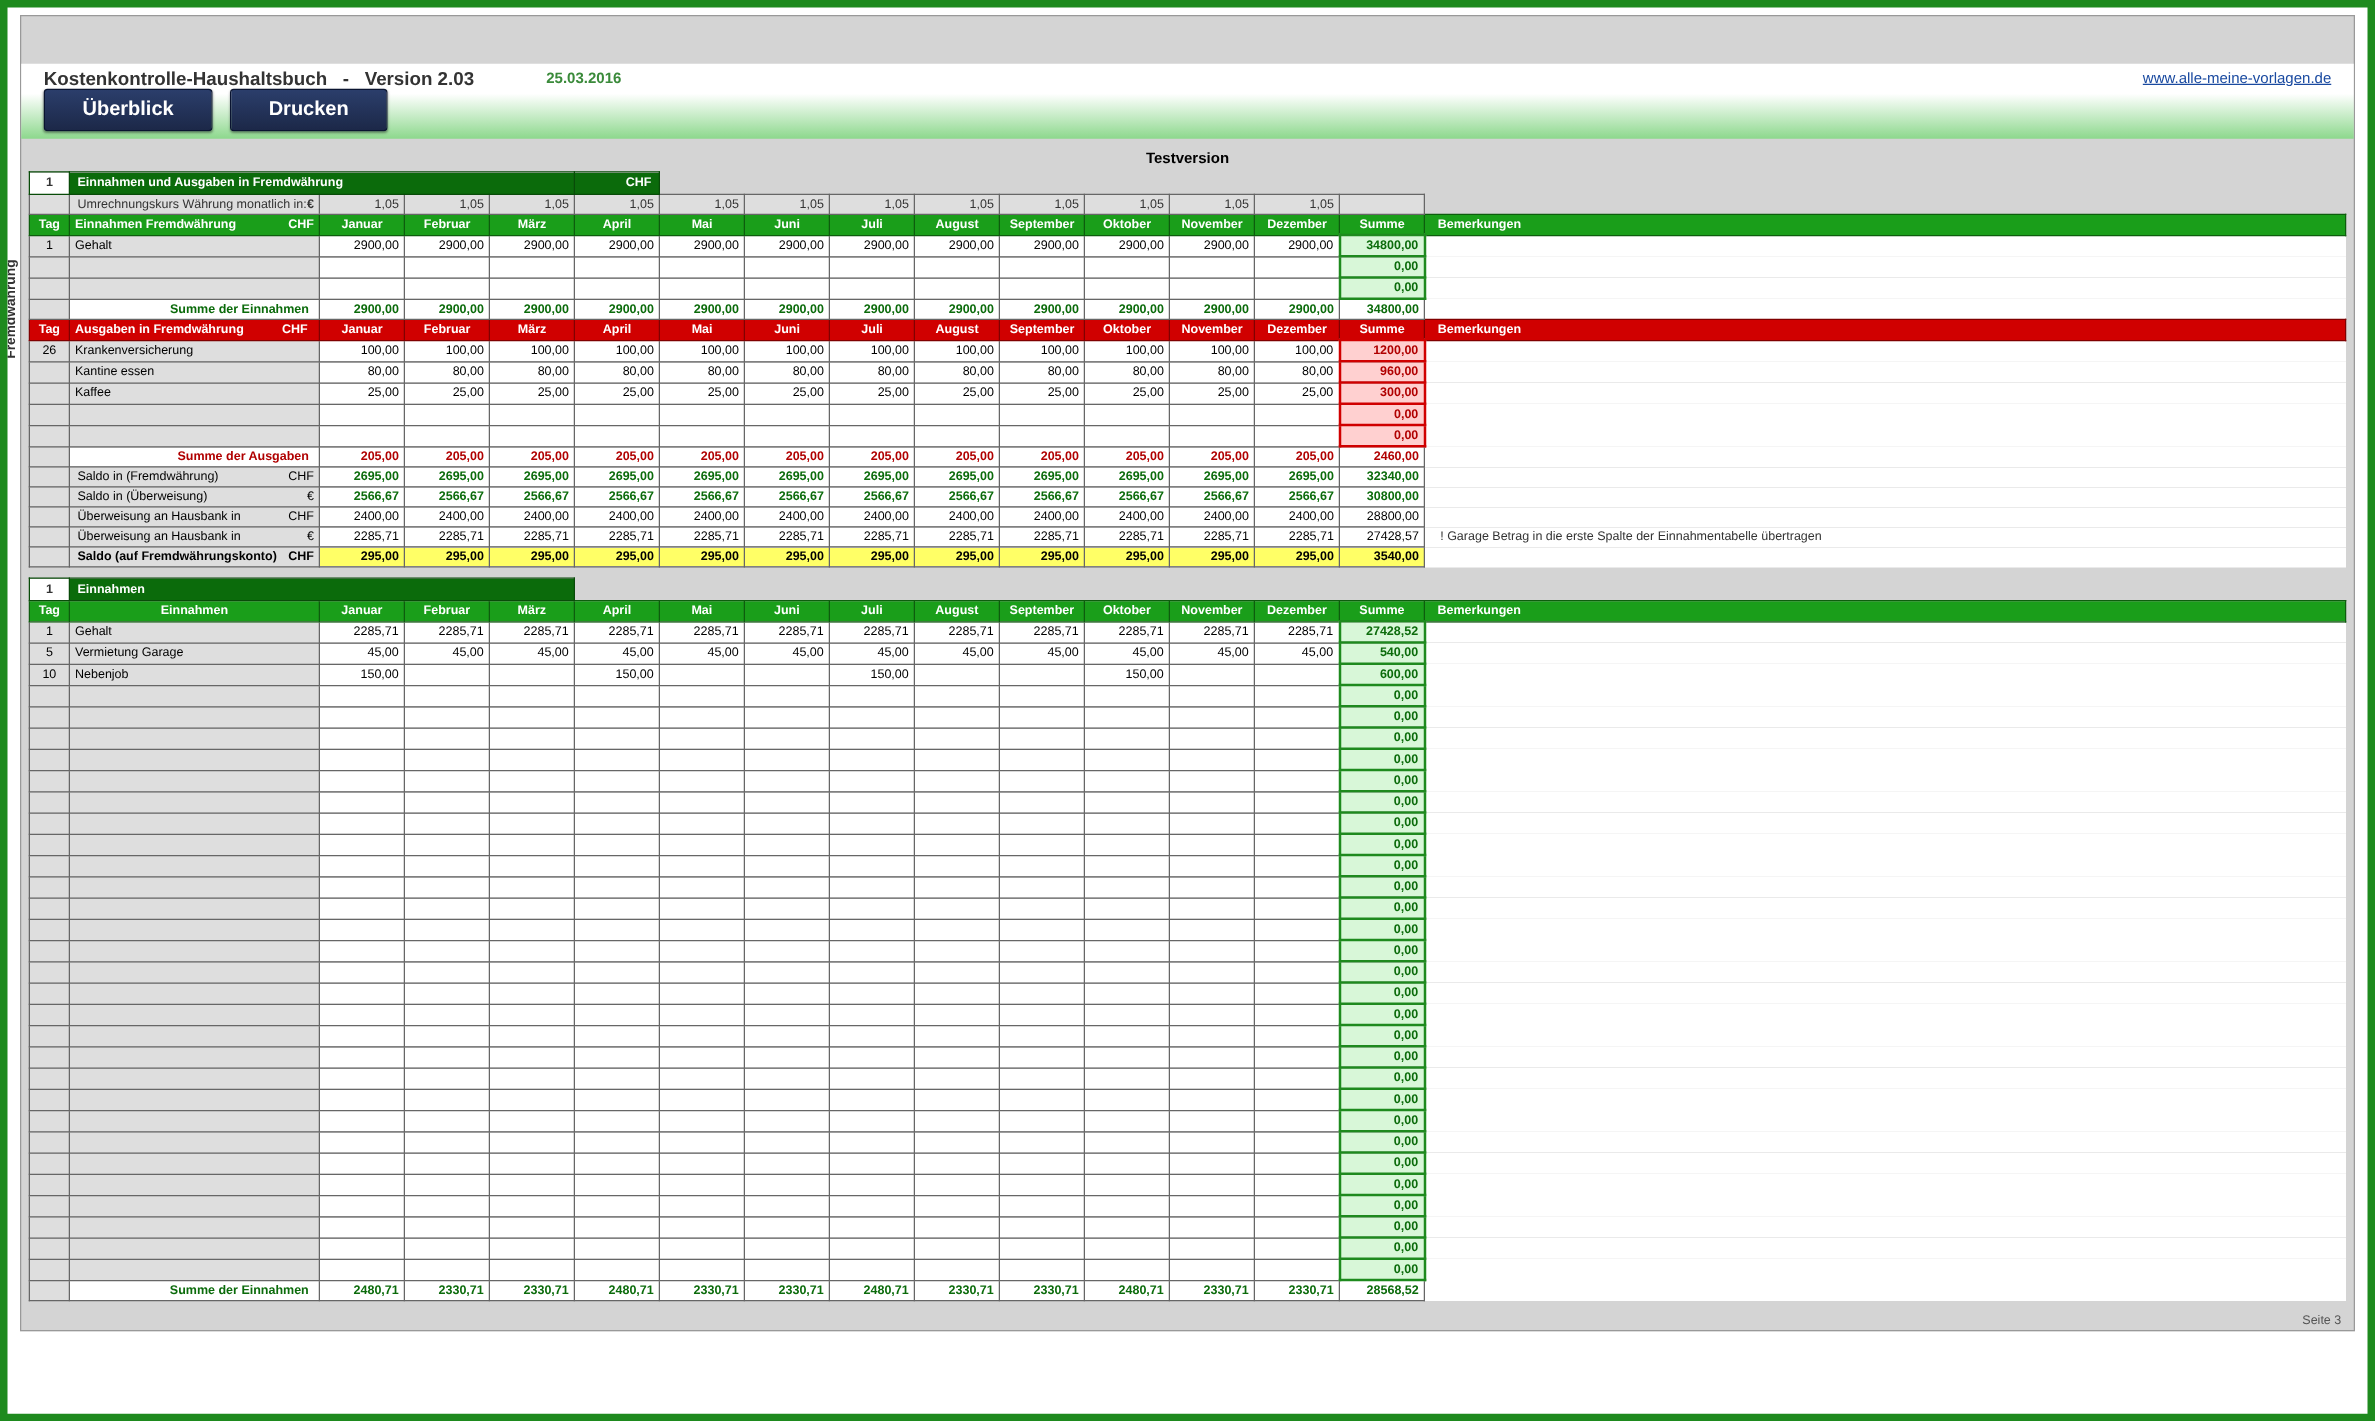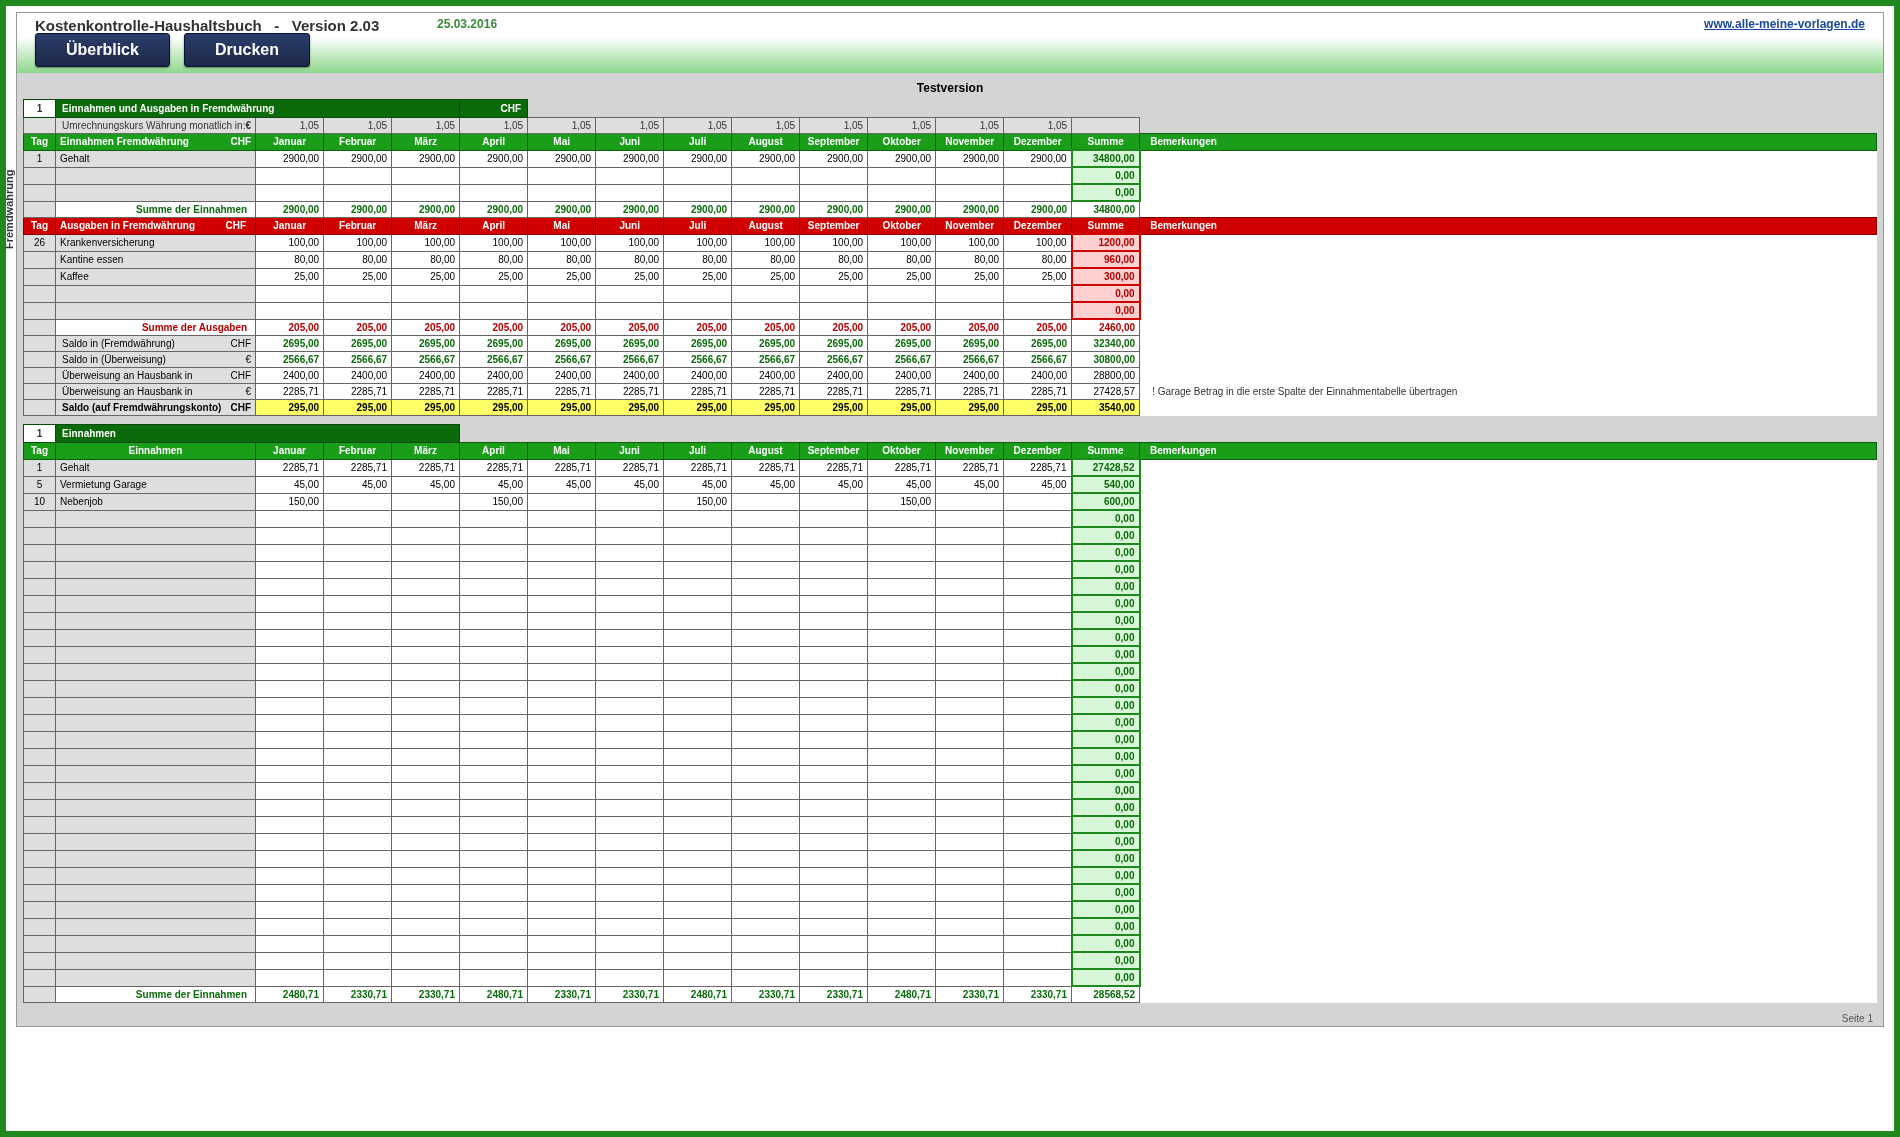--- a/index.html
+++ b/index.html
@@ -10,24 +10,24 @@
     --red:#d00000;
     --red-dark:#b00000;
     --gray-bg:#d4d4d4;
     --gray-cell:#dedede;
     --cell-border:#666;
     --yellow:#ffff66;
   }
   *{box-sizing:border-box;font-family:Verdana,Geneva,sans-serif;}
   body{margin:0;border:6px solid var(--green);background:#fff;width:1900px;height:1137px;overflow:hidden;}
   .page{background:var(--gray-bg);margin:6px 10px;border:1px solid #999;}
-  .topbar{display:flex;align-items:flex-end;height:60px;background:linear-gradient(to bottom,#fff 0%,#fff 40%,#8dd88d 100%);padding:4px 18px 6px 18px;position:relative;}
+  .topbar{display:flex;align-items:flex-end;height:60px;background:linear-gradient(to bottom,#fff 0%,#fff 40%,#8dd88d 100%);padding:4px 18px 6px 18px;position:relative;margin-top:38px;}
   .titleblock{position:absolute;top:4px;left:18px;font-size:15px;color:#333;font-weight:bold;}
   .date{position:absolute;top:4px;left:420px;font-size:12px;color:#3a8a3a;font-weight:bold;}
-  .website{position:absolute;top:4px;right:18px;font-size:12px;color:#1a4aa0;text-decoration:underline;font-weight:bold;}
+  .website{position:absolute;top:4px;right:18px;font-size:12px;color:#1a4aa0;text-decoration:underline;font-weight:normal;}
   .btns{display:flex;gap:14px;margin-top:18px;}
   .btn{background:linear-gradient(#2b3e6b,#1c2848);color:#fff;border:1px solid #0a1430;border-radius:3px;padding:7px 30px;font-size:16px;font-weight:bold;cursor:pointer;box-shadow:0 1px 2px rgba(0,0,0,0.4);}
 
   .testver{text-align:center;font-weight:bold;font-size:12px;padding:8px 0 4px 0;}
 
   table{border-collapse:collapse;width:100%;font-size:10px;}
   td,th{padding:2px 4px;white-space:nowrap;overflow:hidden;}
 
   .section{margin:0 6px 8px 6px;position:relative;}
   .vrot{position:absolute;left:-20px;top:150px;transform:rotate(-90deg);transform-origin:left top;font-size:11px;font-weight:bold;color:#333;}
@@ -1123,14 +1123,14 @@
             <td class="num">2480,71</td>
             <td class="num">2330,71</td>
             <td class="num">2330,71</td>
             <td class="num">28568,52</td>
             <td class="bem-cell"></td>
           </tr>
         </tbody>
     </table>
   </div>
 
-  <div class="footer">Seite 1</div>
+  <div class="footer">Seite 3</div>
 </div>
 
 </body></html>

